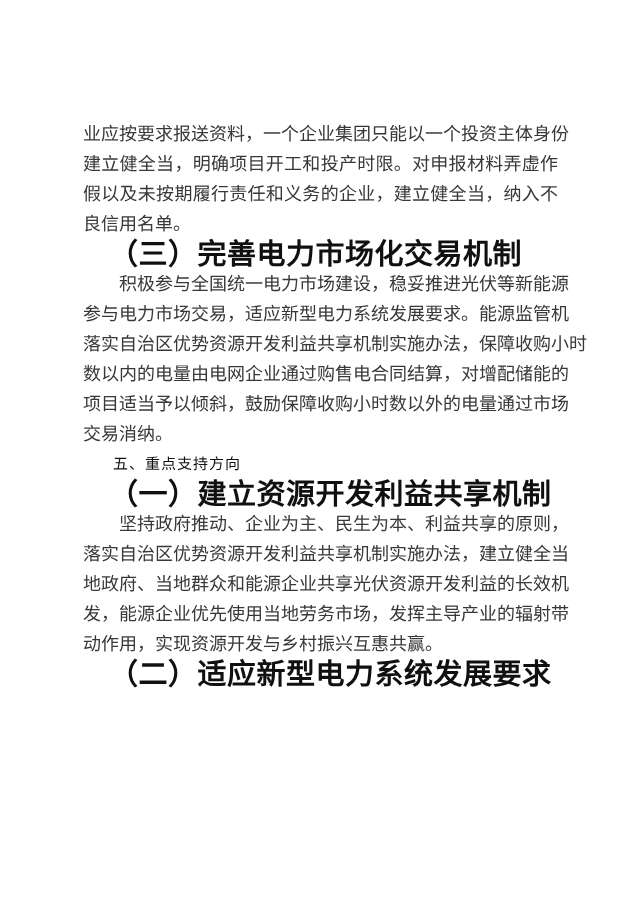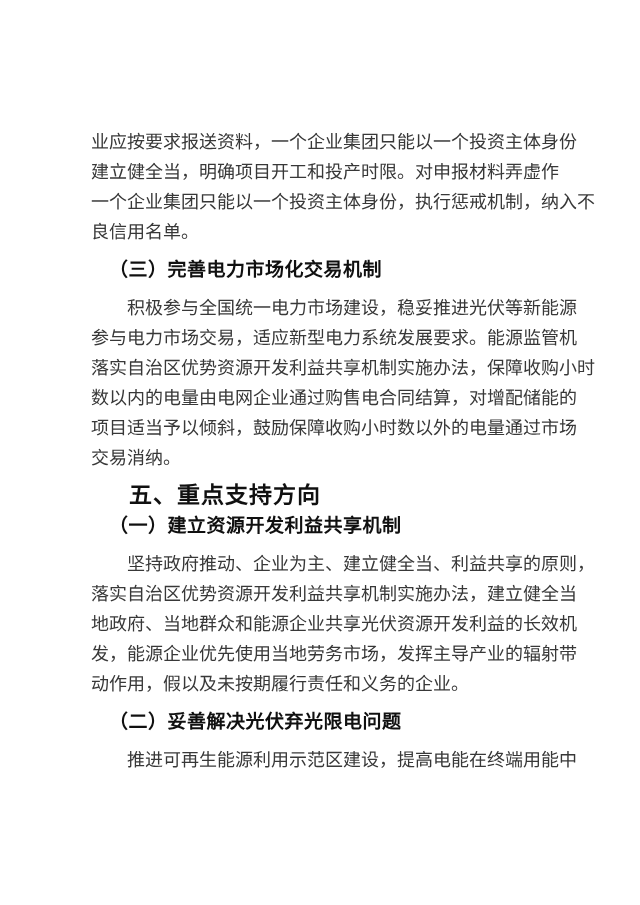--- a/index.html
+++ b/index.html
@@ -23,21 +23,21 @@
   }
   
   .content {
     position: absolute;
     left: 83px;
     top: 119px;
     width: 475px;
   }
   
   .paragraph {
-    margin: 8px;
+    margin: 0;
   }
   .pline {
     font-family: "Liberation Serif", "DejaVu Serif", serif;
     font-size: 18px;
     height: 30px;
     line-height: 30px;
     color: var(--body-color, #383838);
     text-align: justify;
     text-align-last: justify;
     -moz-text-align-last: justify;
@@ -50,67 +50,64 @@
     text-indent: 2em;
   }
   .pline.para-end {
     text-align-last: left;
     -moz-text-align-last: left;
   }
   
   .heading-sub {
     font-family: "Liberation Sans", "DejaVu Sans", sans-serif;
     font-weight: 900;
-    font-size: 19px;
+    font-size: 29px;
     height: 30px;
     line-height: 30px;
     padding-left: 26px;
     color: var(--heading-color, #101010);
     letter-spacing: 0.5px;
     white-space: nowrap;
   }
   .heading-num {
     font-family: "Liberation Serif", "DejaVu Serif", serif;
-    font-weight: bold;
-    font-size: 23px;
+    font-weight: normal;
+    font-size: 15px;
     height: 30px;
     line-height: 30px;
     text-indent: 2em;
     color: var(--heading-color, #101010);
     letter-spacing: 1px;
     white-space: nowrap;
   }
 </style>
 </head>
 <body>
 
 <div class="page">
   <div class="content" id="doc-body">
       <div class="paragraph">
         <div class="pline">业应按要求报送资料，一个企业集团只能以一个投资主体身份</div>
         <div class="pline">建立健全当，明确项目开工和投产时限。对申报材料弄虚作</div>
-        <div class="pline">一个企业集团只能以一个投资主体身份，执行惩戒机制，纳入不</div>
+        <div class="pline">假以及未按期履行责任和义务的企业，建立健全当，纳入不</div>
         <div class="pline para-end">良信用名单。</div>
       </div>
       <div class="heading-sub">（三）完善电力市场化交易机制</div>
       <div class="paragraph">
         <div class="pline first-indent">积极参与全国统一电力市场建设，稳妥推进光伏等新能源</div>
         <div class="pline">参与电力市场交易，适应新型电力系统发展要求。能源监管机</div>
         <div class="pline">落实自治区优势资源开发利益共享机制实施办法，保障收购小时</div>
         <div class="pline">数以内的电量由电网企业通过购售电合同结算，对增配储能的</div>
         <div class="pline">项目适当予以倾斜，鼓励保障收购小时数以外的电量通过市场</div>
         <div class="pline para-end">交易消纳。</div>
       </div>
       <div class="heading-num">五、重点支持方向</div>
       <div class="heading-sub">（一）建立资源开发利益共享机制</div>
       <div class="paragraph">
-        <div class="pline first-indent">坚持政府推动、企业为主、建立健全当、利益共享的原则，</div>
+        <div class="pline first-indent">坚持政府推动、企业为主、民生为本、利益共享的原则，</div>
         <div class="pline">落实自治区优势资源开发利益共享机制实施办法，建立健全当</div>
         <div class="pline">地政府、当地群众和能源企业共享光伏资源开发利益的长效机</div>
         <div class="pline">发，能源企业优先使用当地劳务市场，发挥主导产业的辐射带</div>
-        <div class="pline para-end">动作用，假以及未按期履行责任和义务的企业。</div>
+        <div class="pline para-end">动作用，实现资源开发与乡村振兴互惠共赢。</div>
       </div>
-      <div class="heading-sub">（二）妥善解决光伏弃光限电问题</div>
-      <div class="paragraph">
-        <div class="pline first-indent">推进可再生能源利用示范区建设，提高电能在终端用能中</div>
-      </div>
+      <div class="heading-sub">（二）适应新型电力系统发展要求</div>
     </div>
 </div>
 
 </body></html>

